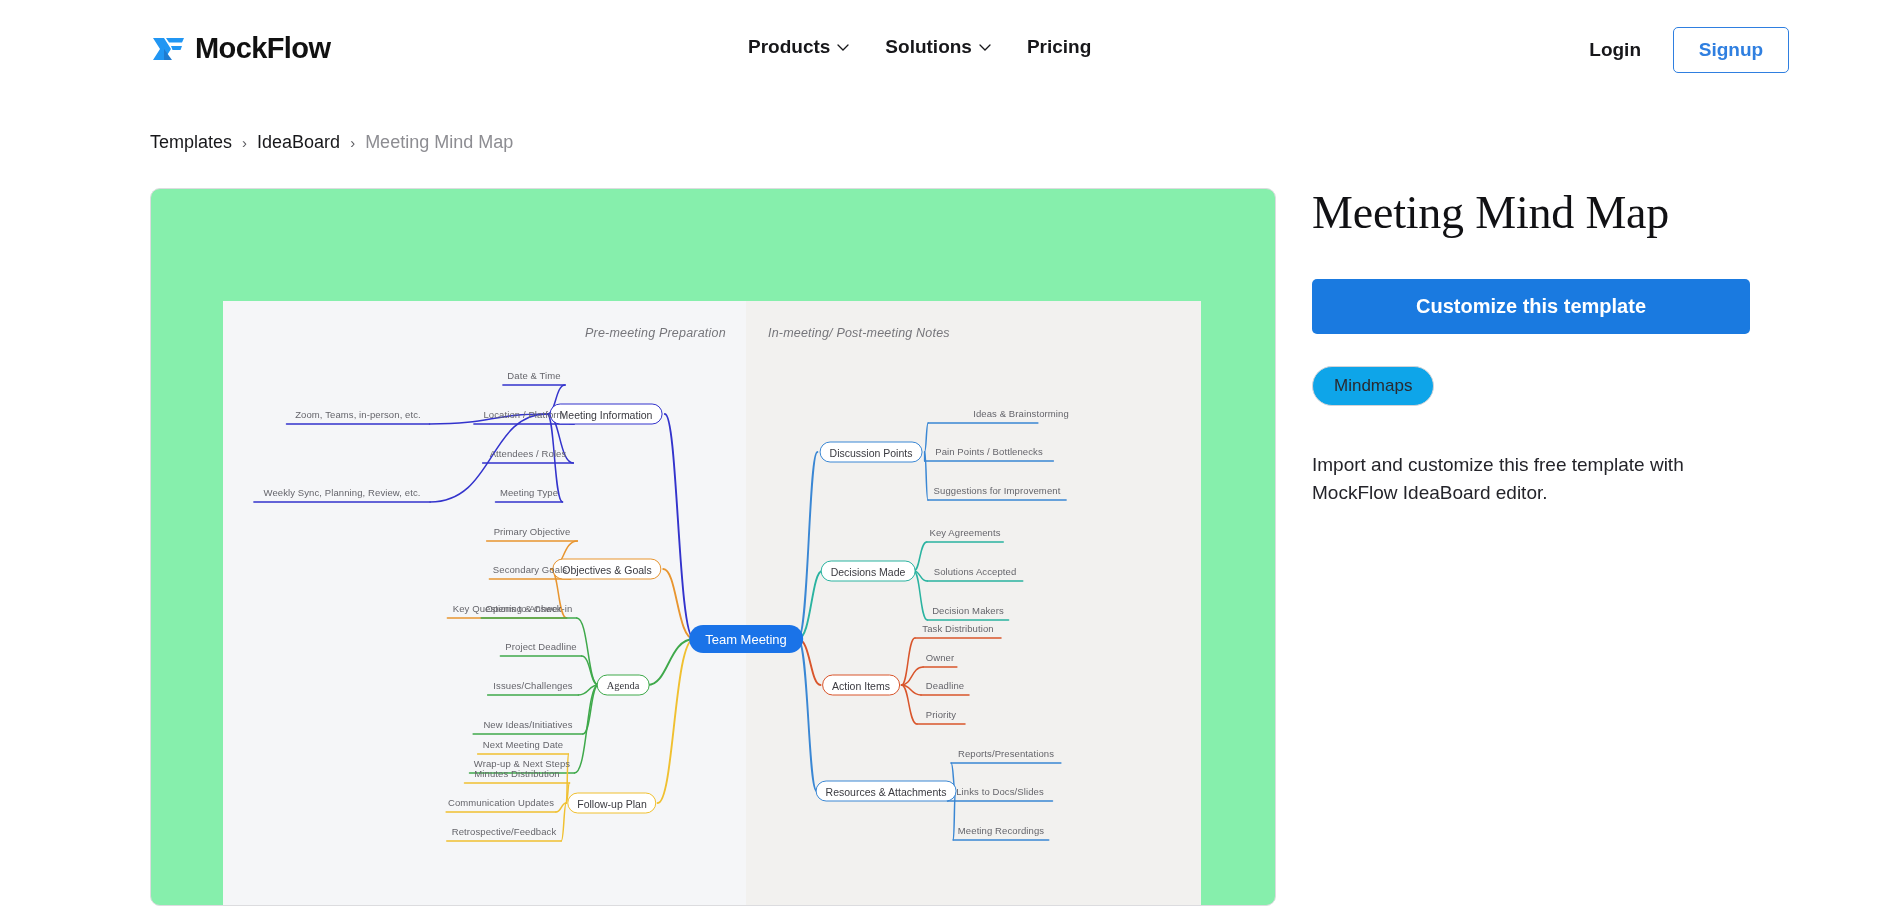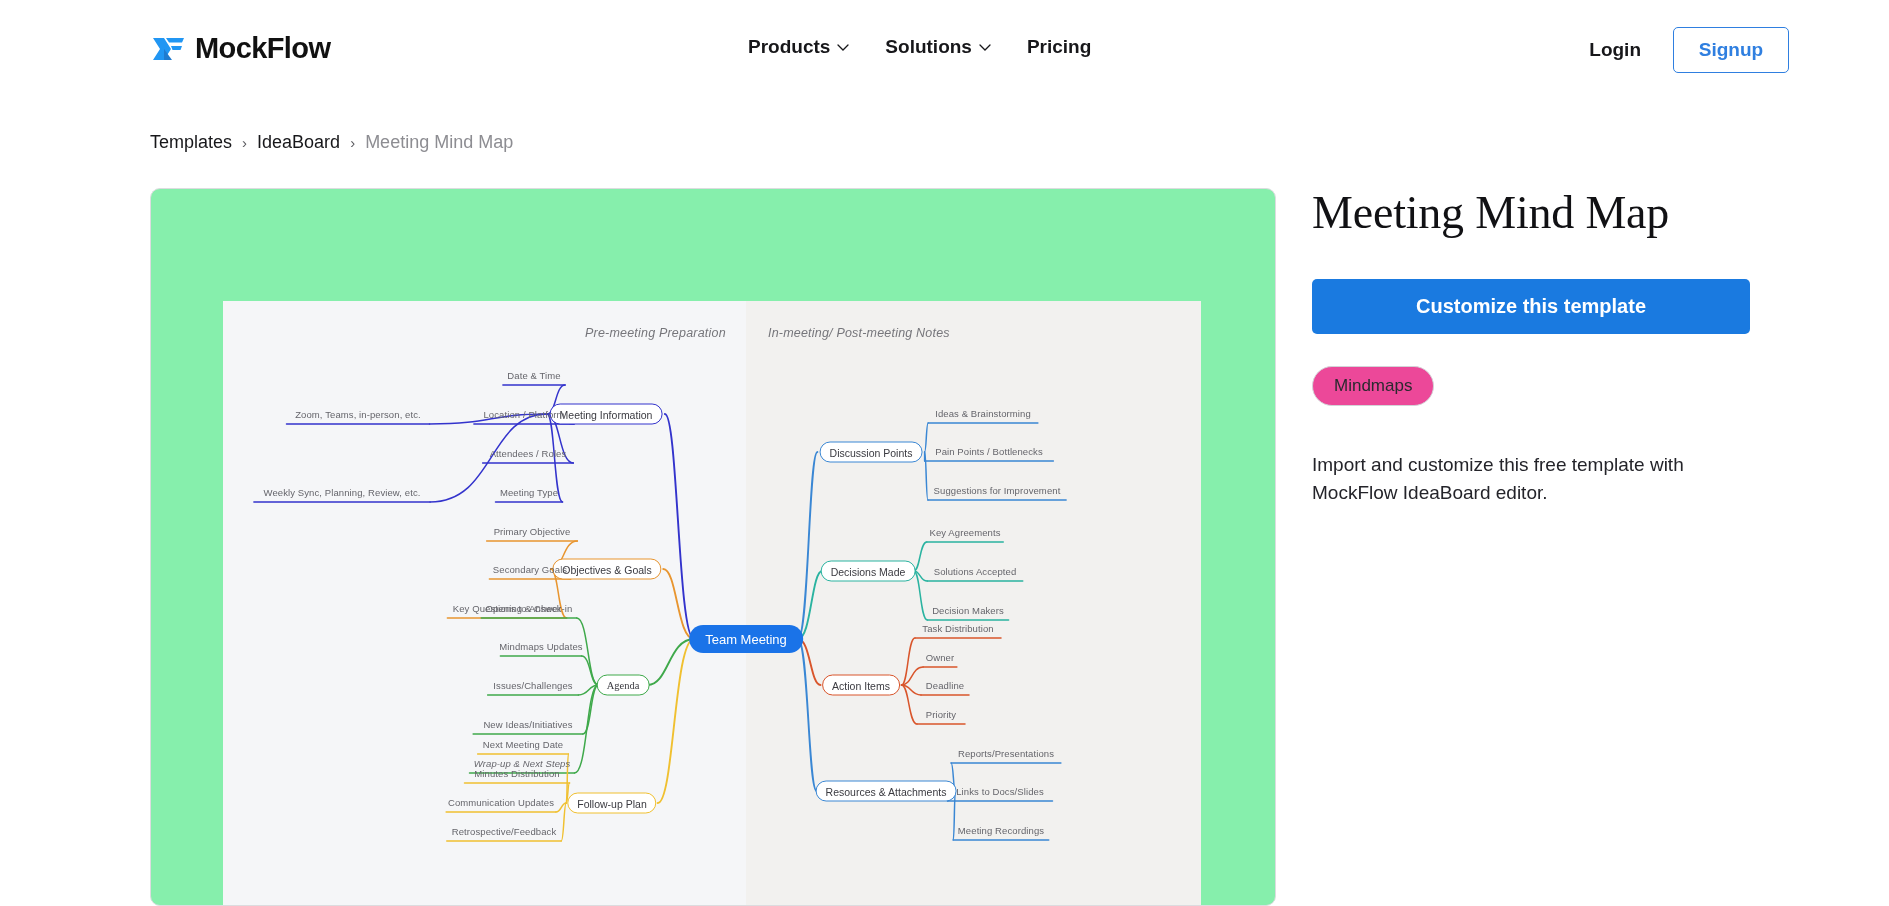--- a/index.html
+++ b/index.html
@@ -177,21 +177,21 @@
     cursor: pointer;
     display: flex; align-items: center; justify-content: center;
   }
   .tag-row { margin-top: 32px; display: flex; gap: 12px; }
   .tag-chip {
     border: 1px solid #d3d3d7;
     border-radius: 20px;
     padding: 9px 21px;
     font-size: 17px;
     color: #2a2a2f;
-    background: #ec4899;
+    background: #0ea5e9;
     cursor: pointer;
     white-space: nowrap;
   }
   .detail-desc {
     margin-top: 45px;
     font-size: 19px;
     line-height: 1.5;
     color: #24242a;
     width: 390px;
   }
@@ -335,31 +335,31 @@
           <div class="leaf" style="left: 135px; top: 113px;">Zoom, Teams, in-person, etc.</div>
           <div class="leaf" style="left: 305px; top: 152px;">Attendees / Roles</div>
           <div class="leaf" style="left: 306px; top: 191px;">Meeting Type</div>
           <div class="leaf" style="left: 119px; top: 191px;">Weekly Sync, Planning, Review, etc.</div>
           <div class="node" style="left: 384px; top: 268px; border: 1.6px solid rgb(232, 149, 47);">Objectives &amp; Goals</div>
           <div class="leaf" style="left: 309px; top: 230px;">Primary Objective</div>
           <div class="leaf" style="left: 307px; top: 268px;">Secondary Goals</div>
           <div class="leaf" style="left: 284px; top: 307px;">Key Questions to Answer</div>
           <div class="node" style="left: 400px; top: 384px; border: 1.6px solid rgb(63, 169, 75); font-family: Liberation Serif, serif;">Agenda</div>
           <div class="leaf" style="left: 306px; top: 307px;">Opening &amp; Check-in</div>
-          <div class="leaf" style="left: 318px; top: 345px;">Mindmaps Updates</div>
+          <div class="leaf" style="left: 318px; top: 345px;">Project Deadline</div>
           <div class="leaf" style="left: 310px; top: 384px;">Issues/Challenges</div>
           <div class="leaf" style="left: 305px; top: 423px;">New Ideas/Initiatives</div>
-          <div class="leaf" style="left: 299px; top: 462px; font-style: italic;">Wrap-up &amp; Next Steps</div>
+          <div class="leaf" style="left: 299px; top: 462px;">Wrap-up &amp; Next Steps</div>
           <div class="node" style="left: 389px; top: 502px; border: 1.6px solid rgb(240, 192, 48);">Follow-up Plan</div>
           <div class="leaf" style="left: 300px; top: 443px;">Next Meeting Date</div>
           <div class="leaf" style="left: 294px; top: 472px;">Minutes Distribution</div>
           <div class="leaf" style="left: 278px; top: 501px;">Communication Updates</div>
           <div class="leaf" style="left: 281px; top: 530px;">Retrospective/Feedback</div>
           <div class="node" style="left: 648px; top: 151px; border: 1.6px solid rgb(58, 135, 212);">Discussion Points</div>
-          <div class="leaf" style="left: 760px; top: 112px; text-align: center;">Ideas &amp; Brainstorming</div>
+          <div class="leaf" style="left: 798px; top: 112px; text-align: center;">Ideas &amp; Brainstorming</div>
           <div class="leaf" style="left: 766px; top: 150px;">Pain Points / Bottlenecks</div>
           <div class="leaf" style="left: 774px; top: 189px;">Suggestions for Improvement</div>
           <div class="node" style="left: 645px; top: 270px; border: 1.6px solid rgb(42, 179, 160);">Decisions Made</div>
           <div class="leaf" style="left: 742px; top: 231px;">Key Agreements</div>
           <div class="leaf" style="left: 752px; top: 270px;">Solutions Accepted</div>
           <div class="leaf" style="left: 745px; top: 309px;">Decision Makers</div>
           <div class="node" style="left: 638px; top: 384px; border: 1.6px solid rgb(217, 85, 43);">Action Items</div>
           <div class="leaf" style="left: 735px; top: 327px;">Task Distribution</div>
           <div class="leaf" style="left: 717px; top: 356px;">Owner</div>
           <div class="leaf" style="left: 722px; top: 384px;">Deadline</div>

